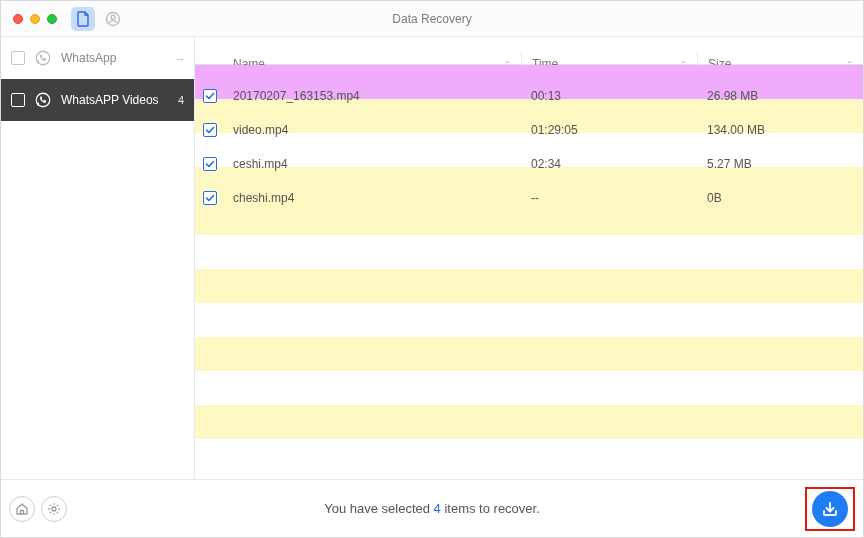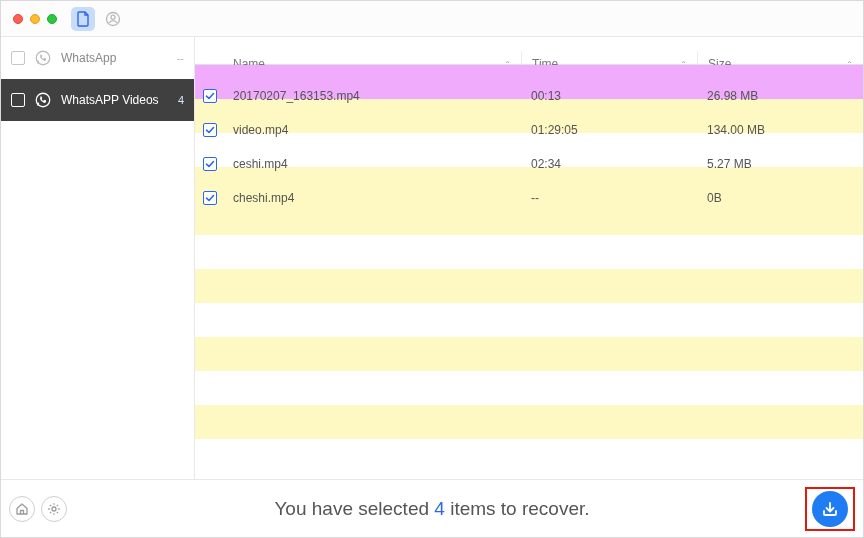--- a/index.html
+++ b/index.html
@@ -42,21 +42,21 @@
   .row { height: 34px; display: flex; align-items: center; }
   .row.alt { background: #fef9c3; }
   .row.sel { background: #f0abfc; }
   .td { padding: 0 10px; color: #555; }
   .td.col-chk { padding: 0 0 0 8px; }
   .chkb { width: 14px; height: 14px; border: 1.5px solid #2a6ae9; border-radius: 2px; display: flex; align-items: center; justify-content: center; background: #fff; }
   .chkb svg { width: 10px; height: 10px; }
   
   .footer { height: 58px; border-top: 1px solid #e8e8e8; display: flex; align-items: center; padding: 0 8px; position: relative; }
   .fbtn { width: 26px; height: 26px; border: 1.5px solid #cfcfcf; border-radius: 50%; display: flex; align-items: center; justify-content: center; margin-right: 6px; color: #9a9a9a; cursor: pointer; background: #fff; }
-  .footer-text { position: absolute; left: 0; right: 0; text-align: center; font-size: 19px; color: #555; pointer-events: none; }
+  .footer-text { position: absolute; left: 0; right: 0; text-align: center; font-size: 13px; color: #555; pointer-events: none; }
   .footer-text .num { color: #2a6ae9; }
   .recover-wrap { position: absolute; right: 8px; top: 7px; width: 50px; height: 44px; border: 2px solid #e11a0c; display: flex; align-items: center; justify-content: center; }
   .recover-btn { width: 36px; height: 36px; border-radius: 50%; background: #1f7cf2; display: flex; align-items: center; justify-content: center; cursor: pointer; }
 </style>
 </head>
 <body>
 
 <div class="window">
 
   <div class="titlebar">
@@ -71,20 +71,21 @@
           <path d="M9 1v3h3"></path>
         </svg>
     </div>
     <div class="toolbar-btn">
       <svg width="16" height="16" viewBox="0 0 16 16" fill="none" stroke="#b9b9b9" stroke-width="1.3">
           <circle cx="8" cy="8" r="6.5"></circle>
           <circle cx="8" cy="6.2" r="2"></circle>
           <path d="M4.2 12c.8-1.6 2.2-2.4 3.8-2.4s3 .8 3.8 2.4"></path>
         </svg>
     </div>
+    <div class="title">Data Recovery</div>
   </div>
 
   <div class="main">
     <div class="sidebar" id="sidebar">
         <div class="side-item">
           <span class="chk"></span>
           <span class="icon">
             <svg width="18" height="18" viewBox="0 0 20 20" fill="none" stroke="#bdbdbd" stroke-width="1.4">
               <circle cx="10" cy="10" r="7.5"></circle>
               <path d="M7 7c0-1 1-1.5 1-1.5s.5 1.5 1 2-1 1.5 0 2.5 1.5 1 2.5 0 2 1 2 1S13 14 11 13 6 10 7 7z" fill="#bdbdbd" stroke="none"></path>

